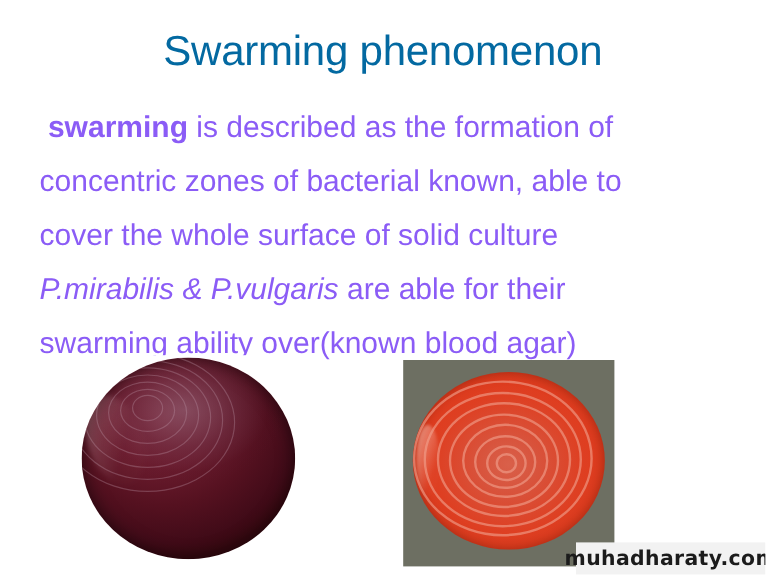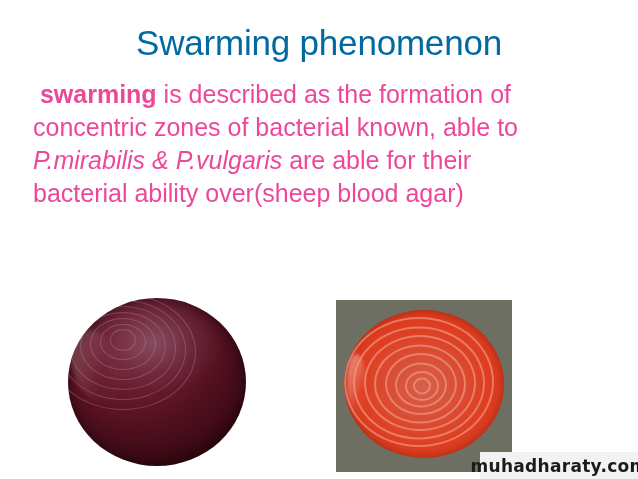--- a/index.html
+++ b/index.html
@@ -35,22 +35,23 @@
   #body-block {
     position: absolute;
     left: 33px;
     top: 78px;
     width: 545px;
   }
   .body-line {
     font-size: 25px;
     line-height: 33px;
     font-weight: 400;
-    color: #ec4899;
+    color: #8b5cf6;
     white-space: pre;
+    margin-top: 12px;
   }
   .body-line .bold { font-weight: bold; }
   .body-line .ital { font-style: italic; }
 
   
   #photo-left {
     position: absolute;
     left: 66px;
     top: 296px;
     width: 184px;
@@ -184,25 +185,26 @@
 <div id="slide">
 
   <div id="slide-title">Swarming phenomenon</div>
 
   <div id="body-block">
 
     <div class="body-line"><span class="bold"> swarming</span><span> is described as the formation of</span></div>
 
     <div class="body-line"><span>concentric zones of bacterial known, able to</span></div>
 
+    <div class="body-line"><span>cover the whole surface of solid culture</span></div>
 
 
     <div class="body-line"><span class="ital">P.mirabilis &amp; P.vulgaris</span><span> are able for their</span></div>
 
-    <div class="body-line"><span>bacterial ability over(sheep blood agar)</span></div>
+    <div class="body-line"><span>swarming ability over(known blood agar)</span></div>
 
   </div>
 
   <div id="photo-left">
     <div id="dish-left">
       <div id="dish-left-gloss"></div>
       <div class="ring" style="width:24px;height:20px;margin-left:-34px;margin-top:-42px;"></div>
       <div class="ring" style="width:44px;height:34px;margin-left:-34px;margin-top:-40px;"></div>
       <div class="ring" style="width:64px;height:50px;margin-left:-34px;margin-top:-38px;"></div>
       <div class="ring" style="width:84px;height:66px;margin-left:-34px;margin-top:-36px;"></div>

